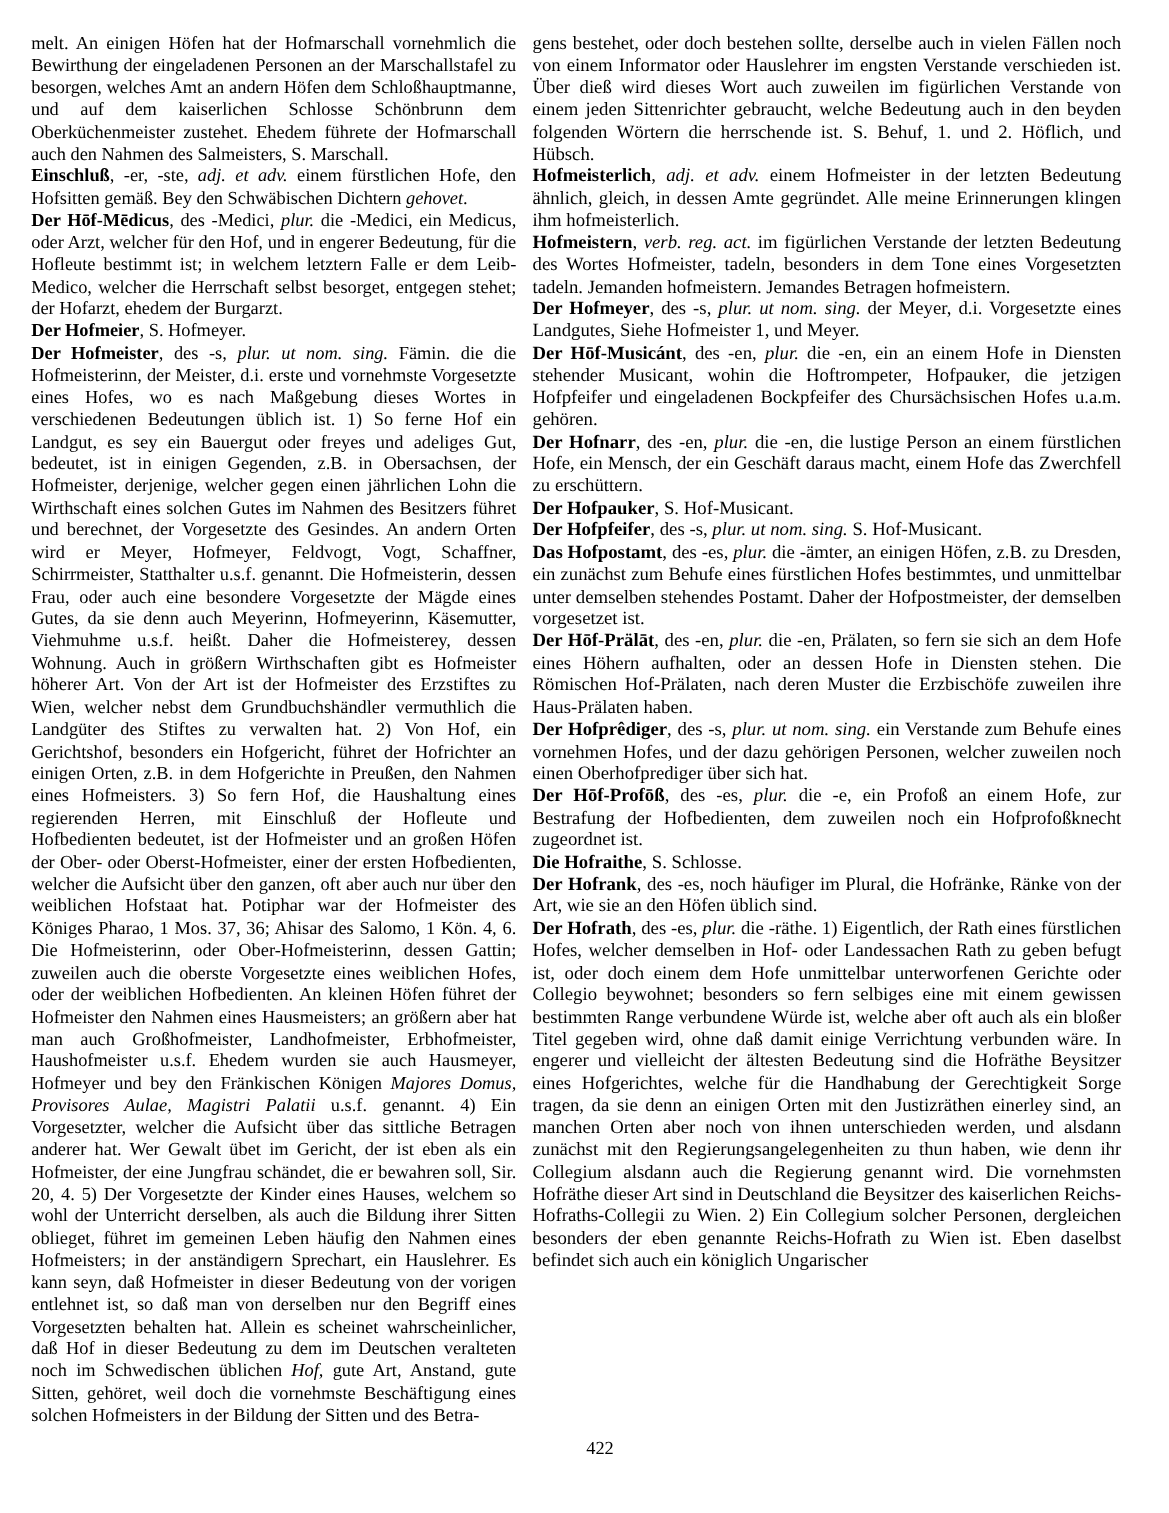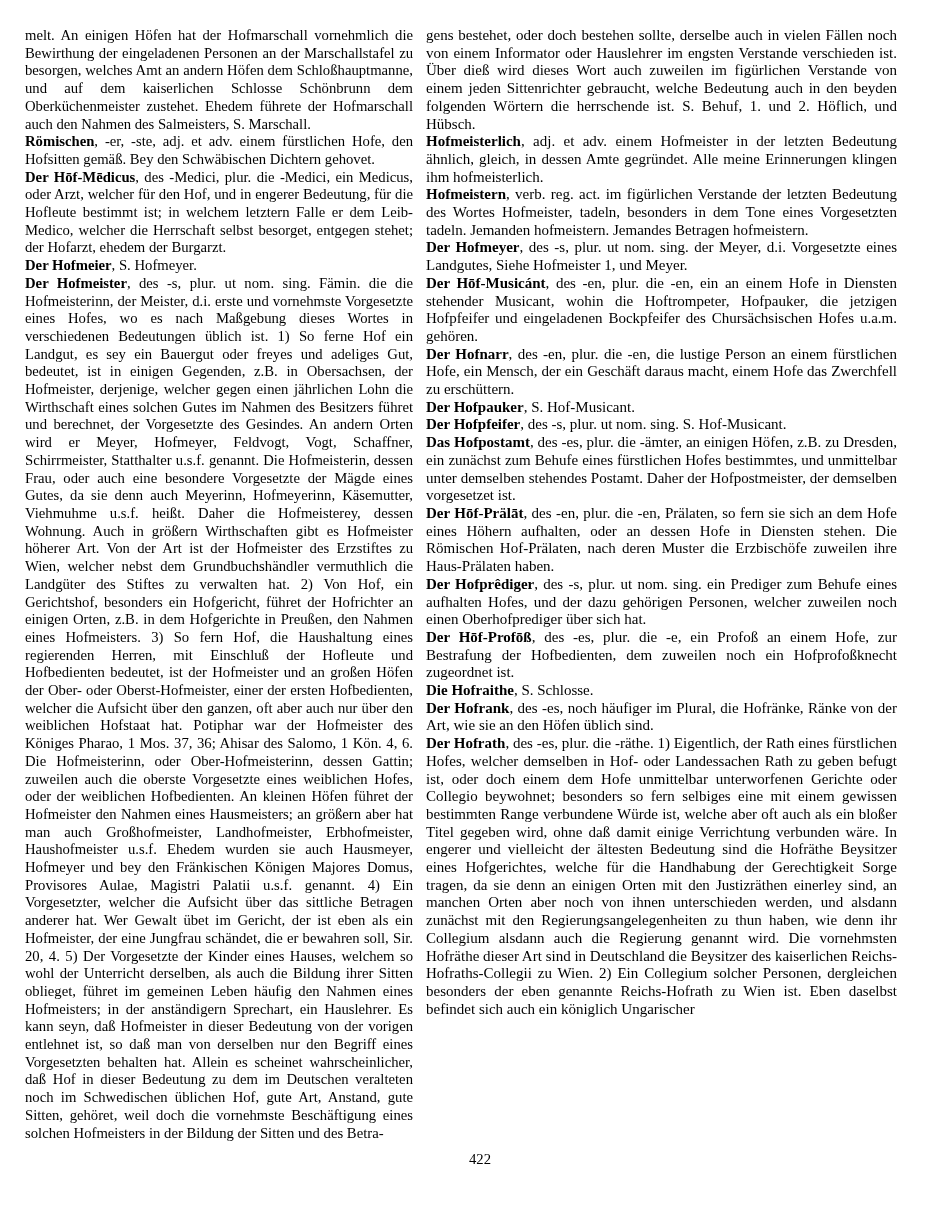--- a/index.html
+++ b/index.html
@@ -33,52 +33,52 @@
   .col-right {
     width: 471px;
     font-size: 15px;
     line-height: 17.7px;
   }
   p.entry {
     margin: 0;
     padding: 0;
   }
   .hw { font-weight: bold; }
-  .it { }
+  .it { font-style: italic; }
   .page-number {
     margin-top: 9px;
     font-size: 14.7px;
     line-height: 17.7px;
     text-align: center;
   }
 </style>
 </head>
 <body>
 
 <div class="page">
   <div class="columns">
     <div class="col col-left" id="col-left">
         <p class="entry"><span>melt. An einigen Höfen hat der Hofmarschall vornehmlich die Bewirthung der eingeladenen Personen an der Marschallstafel zu besorgen, welches Amt an andern Höfen dem Schloßhauptmanne, und auf dem kaiserlichen Schlosse Schönbrunn dem Oberküchenmeister zustehet. Ehedem führete der Hofmarschall auch den Nahmen des Salmeisters, S. Marschall.</span></p>
-        <p class="entry"><span class="hw">Römischen</span><span>, -er, -ste, </span><span class="it">adj. et adv.</span><span> einem fürstlichen Hofe, den Hofsitten gemäß. Bey den Schwäbischen Dichtern </span><span class="it">gehovet</span><span>.</span></p>
+        <p class="entry"><span class="hw">Einschluß</span><span>, -er, -ste, </span><span class="it">adj. et adv.</span><span> einem fürstlichen Hofe, den Hofsitten gemäß. Bey den Schwäbischen Dichtern </span><span class="it">gehovet</span><span>.</span></p>
         <p class="entry"><span class="hw">Der Hōf-Mēdicus</span><span>, des -Medici, </span><span class="it">plur.</span><span> die -Medici, ein Medicus, oder Arzt, welcher für den Hof, und in engerer Bedeutung, für die Hofleute bestimmt ist; in welchem letztern Falle er dem Leib-Medico, welcher die Herrschaft selbst besorget, entgegen stehet; der Hofarzt, ehedem der Burgarzt.</span></p>
         <p class="entry"><span class="hw">Der Hofmeier</span><span>, S. Hofmeyer.</span></p>
         <p class="entry"><span class="hw">Der Hofmeister</span><span>, des -s, </span><span class="it">plur. ut nom. sing.</span><span> Fämin. die die Hofmeisterinn, der Meister, d.i. erste und vornehmste Vorgesetzte eines Hofes, wo es nach Maßgebung dieses Wortes in verschiedenen Bedeutungen üblich ist. 1) So ferne Hof ein Landgut, es sey ein Bauergut oder freyes und adeliges Gut, bedeutet, ist in einigen Gegenden, z.B. in Obersachsen, der Hofmeister, derjenige, welcher gegen einen jährlichen Lohn die Wirthschaft eines solchen Gutes im Nahmen des Besitzers führet und berechnet, der Vorgesetzte des Gesindes. An andern Orten wird er Meyer, Hofmeyer, Feldvogt, Vogt, Schaffner, Schirrmeister, Statthalter u.s.f. genannt. Die Hofmeisterin, dessen Frau, oder auch eine besondere Vorgesetzte der Mägde eines Gutes, da sie denn auch Meyerinn, Hofmeyerinn, Käsemutter, Viehmuhme u.s.f. heißt. Daher die Hofmeisterey, dessen Wohnung. Auch in größern Wirthschaften gibt es Hofmeister höherer Art. Von der Art ist der Hofmeister des Erzstiftes zu Wien, welcher nebst dem Grundbuchshändler vermuthlich die Landgüter des Stiftes zu verwalten hat. 2) Von Hof, ein Gerichtshof, besonders ein Hofgericht, führet der Hofrichter an einigen Orten, z.B. in dem Hofgerichte in Preußen, den Nahmen eines Hofmeisters. 3) So fern Hof, die Haushaltung eines regierenden Herren, mit Einschluß der Hofleute und Hofbedienten bedeutet, ist der Hofmeister und an großen Höfen der Ober- oder Oberst-Hofmeister, einer der ersten Hofbedienten, welcher die Aufsicht über den ganzen, oft aber auch nur über den weiblichen Hofstaat hat. Potiphar war der Hofmeister des Königes Pharao, 1 Mos. 37, 36; Ahisar des Salomo, 1 Kön. 4, 6. Die Hofmeisterinn, oder Ober-Hofmeisterinn, dessen Gattin; zuweilen auch die oberste Vorgesetzte eines weiblichen Hofes, oder der weiblichen Hofbedienten. An kleinen Höfen führet der Hofmeister den Nahmen eines Hausmeisters; an größern aber hat man auch Großhofmeister, Landhofmeister, Erbhofmeister, Haushofmeister u.s.f. Ehedem wurden sie auch Hausmeyer, Hofmeyer und bey den Fränkischen Königen </span><span class="it">Majores Domus, Provisores Aulae, Magistri Palatii</span><span> u.s.f. genannt. 4) Ein Vorgesetzter, welcher die Aufsicht über das sittliche Betragen anderer hat. Wer Gewalt übet im Gericht, der ist eben als ein Hofmeister, der eine Jungfrau schändet, die er bewahren soll, Sir. 20, 4. 5) Der Vorgesetzte der Kinder eines Hauses, welchem so wohl der Unterricht derselben, als auch die Bildung ihrer Sitten oblieget, führet im gemeinen Leben häufig den Nahmen eines Hofmeisters; in der anständigern Sprechart, ein Hauslehrer. Es kann seyn, daß Hofmeister in dieser Bedeutung von der vorigen entlehnet ist, so daß man von derselben nur den Begriff eines Vorgesetzten behalten hat. Allein es scheinet wahrscheinlicher, daß Hof in dieser Bedeutung zu dem im Deutschen veralteten noch im Schwedischen üblichen </span><span class="it">Hof,</span><span> gute Art, Anstand, gute Sitten, gehöret, weil doch die vornehmste Beschäftigung eines solchen Hofmeisters in der Bildung der Sitten und des Betra-</span></p>
       </div>
     <div class="col col-right" id="col-right">
         <p class="entry"><span>gens bestehet, oder doch bestehen sollte, derselbe auch in vielen Fällen noch von einem Informator oder Hauslehrer im engsten Verstande verschieden ist. Über dieß wird dieses Wort auch zuweilen im figürlichen Verstande von einem jeden Sittenrichter gebraucht, welche Bedeutung auch in den beyden folgenden Wörtern die herrschende ist. S. Behuf, 1. und 2. Höflich, und Hübsch.</span></p>
         <p class="entry"><span class="hw">Hofmeisterlich</span><span>, </span><span class="it">adj. et adv.</span><span> einem Hofmeister in der letzten Bedeutung ähnlich, gleich, in dessen Amte gegründet. Alle meine Erinnerungen klingen ihm hofmeisterlich.</span></p>
         <p class="entry"><span class="hw">Hofmeistern</span><span>, </span><span class="it">verb. reg. act.</span><span> im figürlichen Verstande der letzten Bedeutung des Wortes Hofmeister, tadeln, besonders in dem Tone eines Vorgesetzten tadeln. Jemanden hofmeistern. Jemandes Betragen hofmeistern.</span></p>
         <p class="entry"><span class="hw">Der Hofmeyer</span><span>, des -s, </span><span class="it">plur. ut nom. sing.</span><span> der Meyer, d.i. Vorgesetzte eines Landgutes, Siehe Hofmeister 1, und Meyer.</span></p>
         <p class="entry"><span class="hw">Der Hōf-Musicánt</span><span>, des -en, </span><span class="it">plur.</span><span> die -en, ein an einem Hofe in Diensten stehender Musicant, wohin die Hoftrompeter, Hofpauker, die jetzigen Hofpfeifer und eingeladenen Bockpfeifer des Chursächsischen Hofes u.a.m. gehören.</span></p>
         <p class="entry"><span class="hw">Der Hofnarr</span><span>, des -en, </span><span class="it">plur.</span><span> die -en, die lustige Person an einem fürstlichen Hofe, ein Mensch, der ein Geschäft daraus macht, einem Hofe das Zwerchfell zu erschüttern.</span></p>
         <p class="entry"><span class="hw">Der Hofpauker</span><span>, S. Hof-Musicant.</span></p>
         <p class="entry"><span class="hw">Der Hofpfeifer</span><span>, des -s, </span><span class="it">plur. ut nom. sing.</span><span> S. Hof-Musicant.</span></p>
         <p class="entry"><span class="hw">Das Hofpostamt</span><span>, des -es, </span><span class="it">plur.</span><span> die -ämter, an einigen Höfen, z.B. zu Dresden, ein zunächst zum Behufe eines fürstlichen Hofes bestimmtes, und unmittelbar unter demselben stehendes Postamt. Daher der Hofpostmeister, der demselben vorgesetzet ist.</span></p>
         <p class="entry"><span class="hw">Der Hōf-Prälāt</span><span>, des -en, </span><span class="it">plur.</span><span> die -en, Prälaten, so fern sie sich an dem Hofe eines Höhern aufhalten, oder an dessen Hofe in Diensten stehen. Die Römischen Hof-Prälaten, nach deren Muster die Erzbischöfe zuweilen ihre Haus-Prälaten haben.</span></p>
-        <p class="entry"><span class="hw">Der Hofprêdiger</span><span>, des -s, </span><span class="it">plur. ut nom. sing.</span><span> ein Prediger zum Behufe eines aufhalten Hofes, und der dazu gehörigen Personen, welcher zuweilen noch einen Oberhofprediger über sich hat.</span></p>
+        <p class="entry"><span class="hw">Der Hofprêdiger</span><span>, des -s, </span><span class="it">plur. ut nom. sing.</span><span> ein Verstande zum Behufe eines vornehmen Hofes, und der dazu gehörigen Personen, welcher zuweilen noch einen Oberhofprediger über sich hat.</span></p>
         <p class="entry"><span class="hw">Der Hōf-Profōß</span><span>, des -es, </span><span class="it">plur.</span><span> die -e, ein Profoß an einem Hofe, zur Bestrafung der Hofbedienten, dem zuweilen noch ein Hofprofoßknecht zugeordnet ist.</span></p>
         <p class="entry"><span class="hw">Die Hofraithe</span><span>, S. Schlosse.</span></p>
         <p class="entry"><span class="hw">Der Hofrank</span><span>, des -es, noch häufiger im Plural, die Hofränke, Ränke von der Art, wie sie an den Höfen üblich sind.</span></p>
         <p class="entry"><span class="hw">Der Hofrath</span><span>, des -es, </span><span class="it">plur.</span><span> die -räthe. 1) Eigentlich, der Rath eines fürstlichen Hofes, welcher demselben in Hof- oder Landessachen Rath zu geben befugt ist, oder doch einem dem Hofe unmittelbar unterworfenen Gerichte oder Collegio beywohnet; besonders so fern selbiges eine mit einem gewissen bestimmten Range verbundene Würde ist, welche aber oft auch als ein bloßer Titel gegeben wird, ohne daß damit einige Verrichtung verbunden wäre. In engerer und vielleicht der ältesten Bedeutung sind die Hofräthe Beysitzer eines Hofgerichtes, welche für die Handhabung der Gerechtigkeit Sorge tragen, da sie denn an einigen Orten mit den Justizräthen einerley sind, an manchen Orten aber noch von ihnen unterschieden werden, und alsdann zunächst mit den Regierungsangelegenheiten zu thun haben, wie denn ihr Collegium alsdann auch die Regierung genannt wird. Die vornehmsten Hofräthe dieser Art sind in Deutschland die Beysitzer des kaiserlichen Reichs-Hofraths-Collegii zu Wien. 2) Ein Collegium solcher Personen, dergleichen besonders der eben genannte Reichs-Hofrath zu Wien ist. Eben daselbst befindet sich auch ein königlich Ungarischer</span></p>
       </div>
   </div>
   <div class="page-number">422</div>
 </div>
 
 </body></html>

